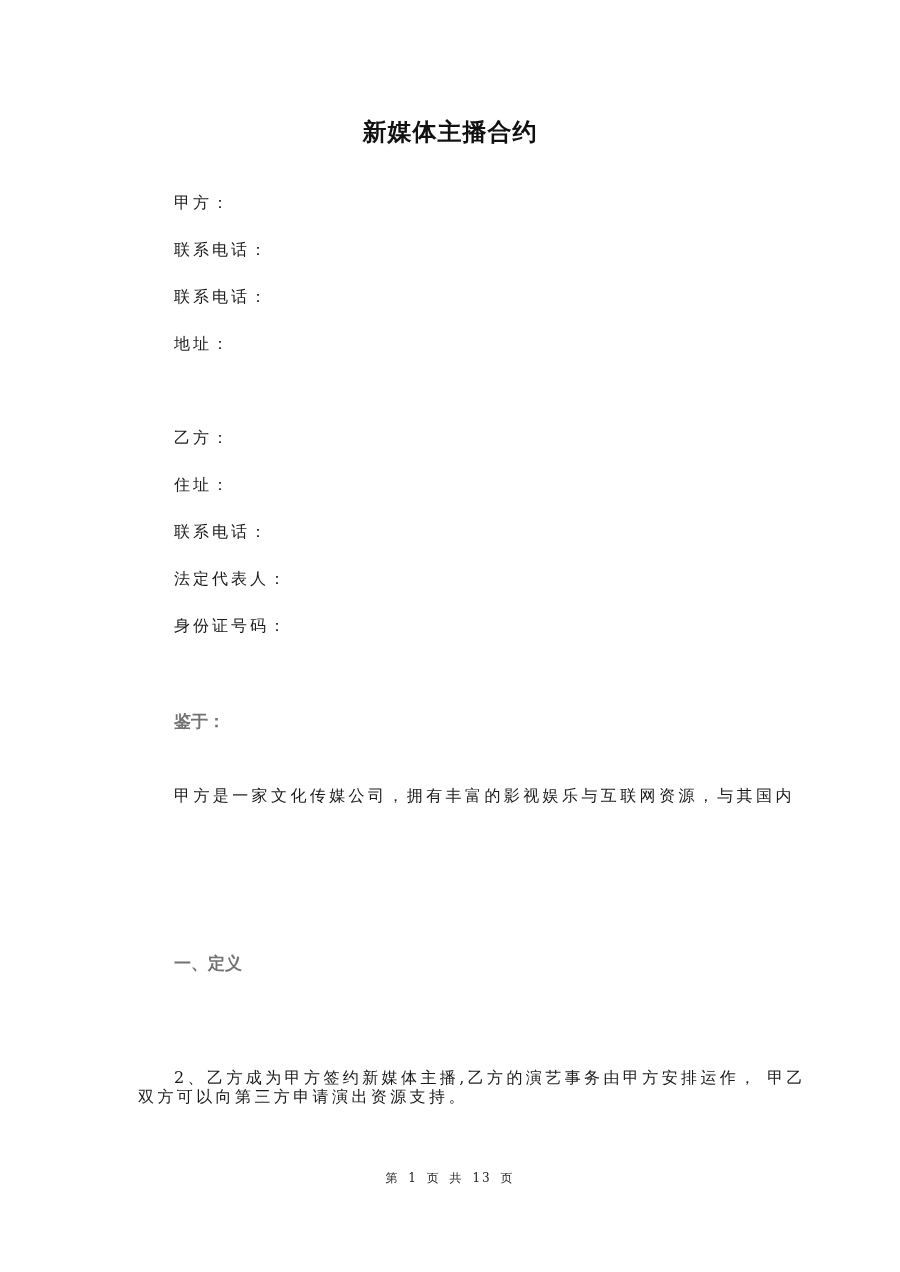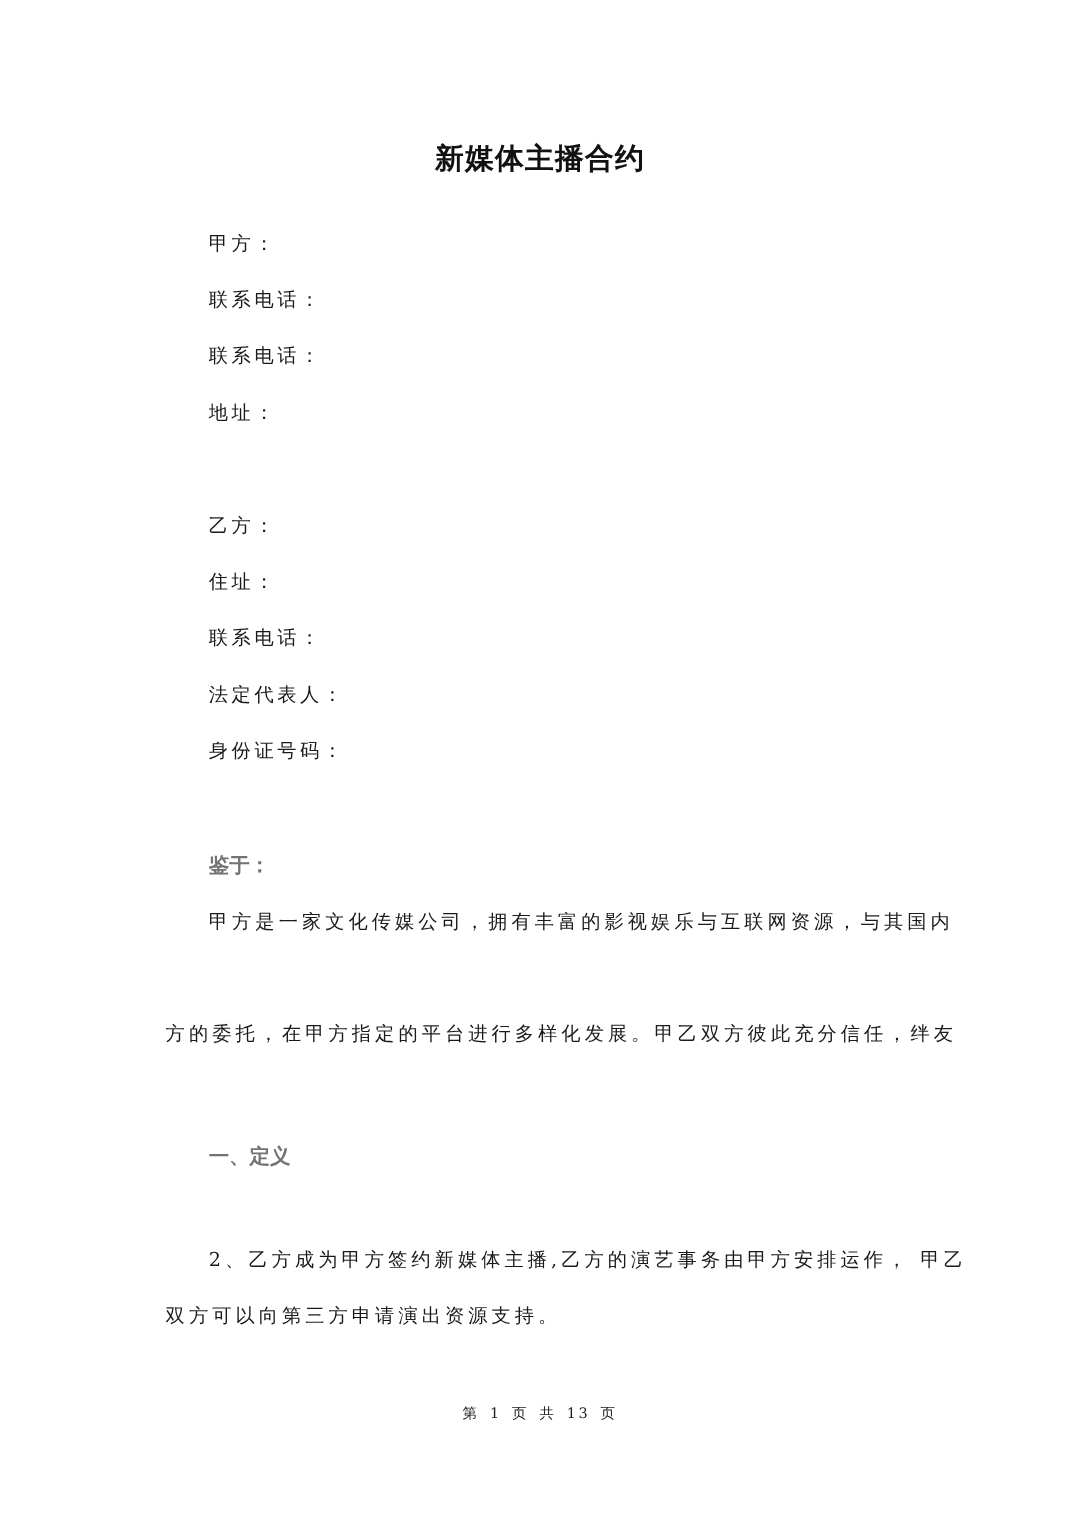--- a/index.html
+++ b/index.html
@@ -49,21 +49,21 @@
     color: #737373;
     white-space: nowrap;
   }
   .line {
     position: absolute;
     font-size: 16px;
     letter-spacing: 3.4px;
     color: #1a1a1a;
     white-space: nowrap;
   }
-  .indent { left: 174px; }
+  .indent { left: 174px; margin-top: 28px; }
   .flush { left: 138px; }
   .footer {
     position: absolute;
     top: 1170px;
     left: 0;
     width: 900px;
     text-align: center;
     font-size: 12px;
     letter-spacing: 2px;
     color: #222;
@@ -83,21 +83,20 @@
   <div class="field" style="top:334px">地址：</div>
 
   <div class="field" style="top:428px">乙方：</div>
   <div class="field" style="top:475px">住址：</div>
   <div class="field" style="top:522px">联系电话：</div>
   <div class="field" style="top:569px">法定代表人：</div>
   <div class="field" style="top:616px">身份证号码：</div>
 
   <div class="heading" style="top:710px">鉴于：</div>
   <div class="line indent" style="top:758px">甲方是一家文化传媒公司，拥有丰富的影视娱乐与互联网资源，与其国内</div>
-  <div class="line flush" style="top:852px">方的委托，在甲方指定的平台进行多样化发展。甲乙双方彼此充分信任，绊友</div>
 
   <div class="heading" style="top:952px">一、定义</div>
   <div class="line indent" style="top:1040px">2、乙方成为甲方签约新媒体主播,乙方的演艺事务由甲方安排运作，  甲乙</div>
   <div class="line flush" style="top:1087px">双方可以向第三方申请演出资源支持。</div>
 
   <div class="footer">第 1 页 共 13 页</div>
 
 </div>
 
 </body></html>

